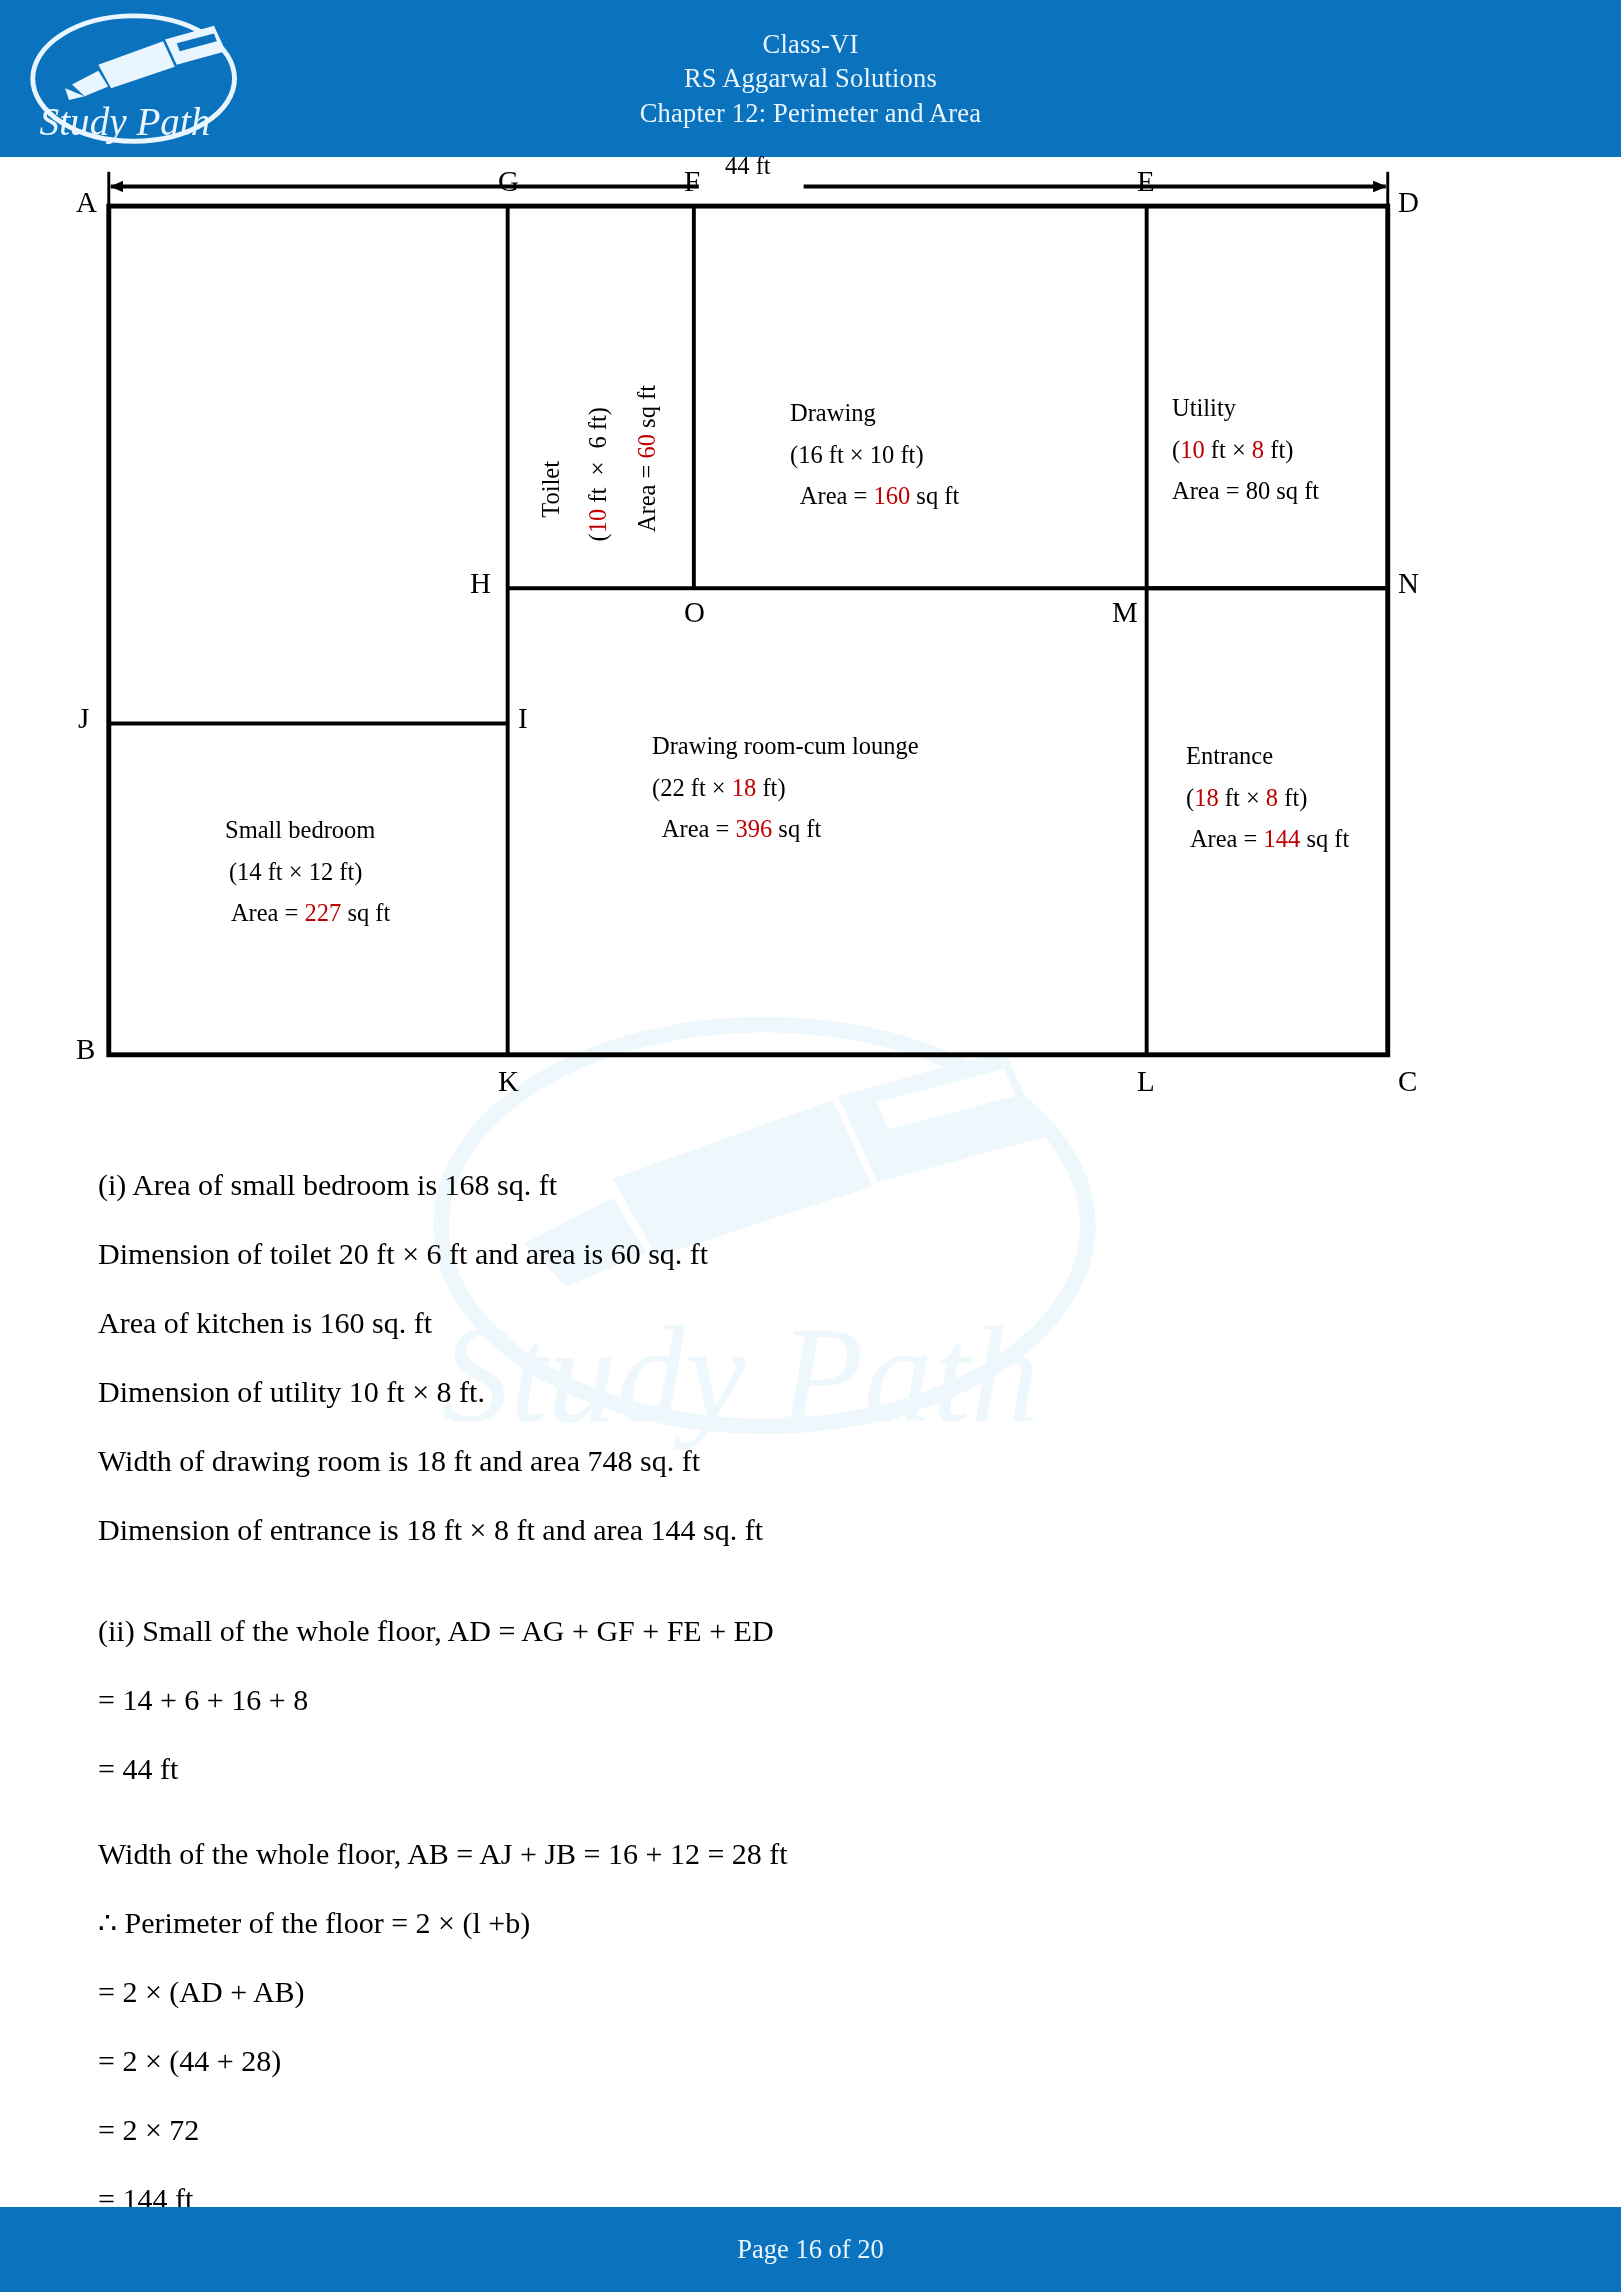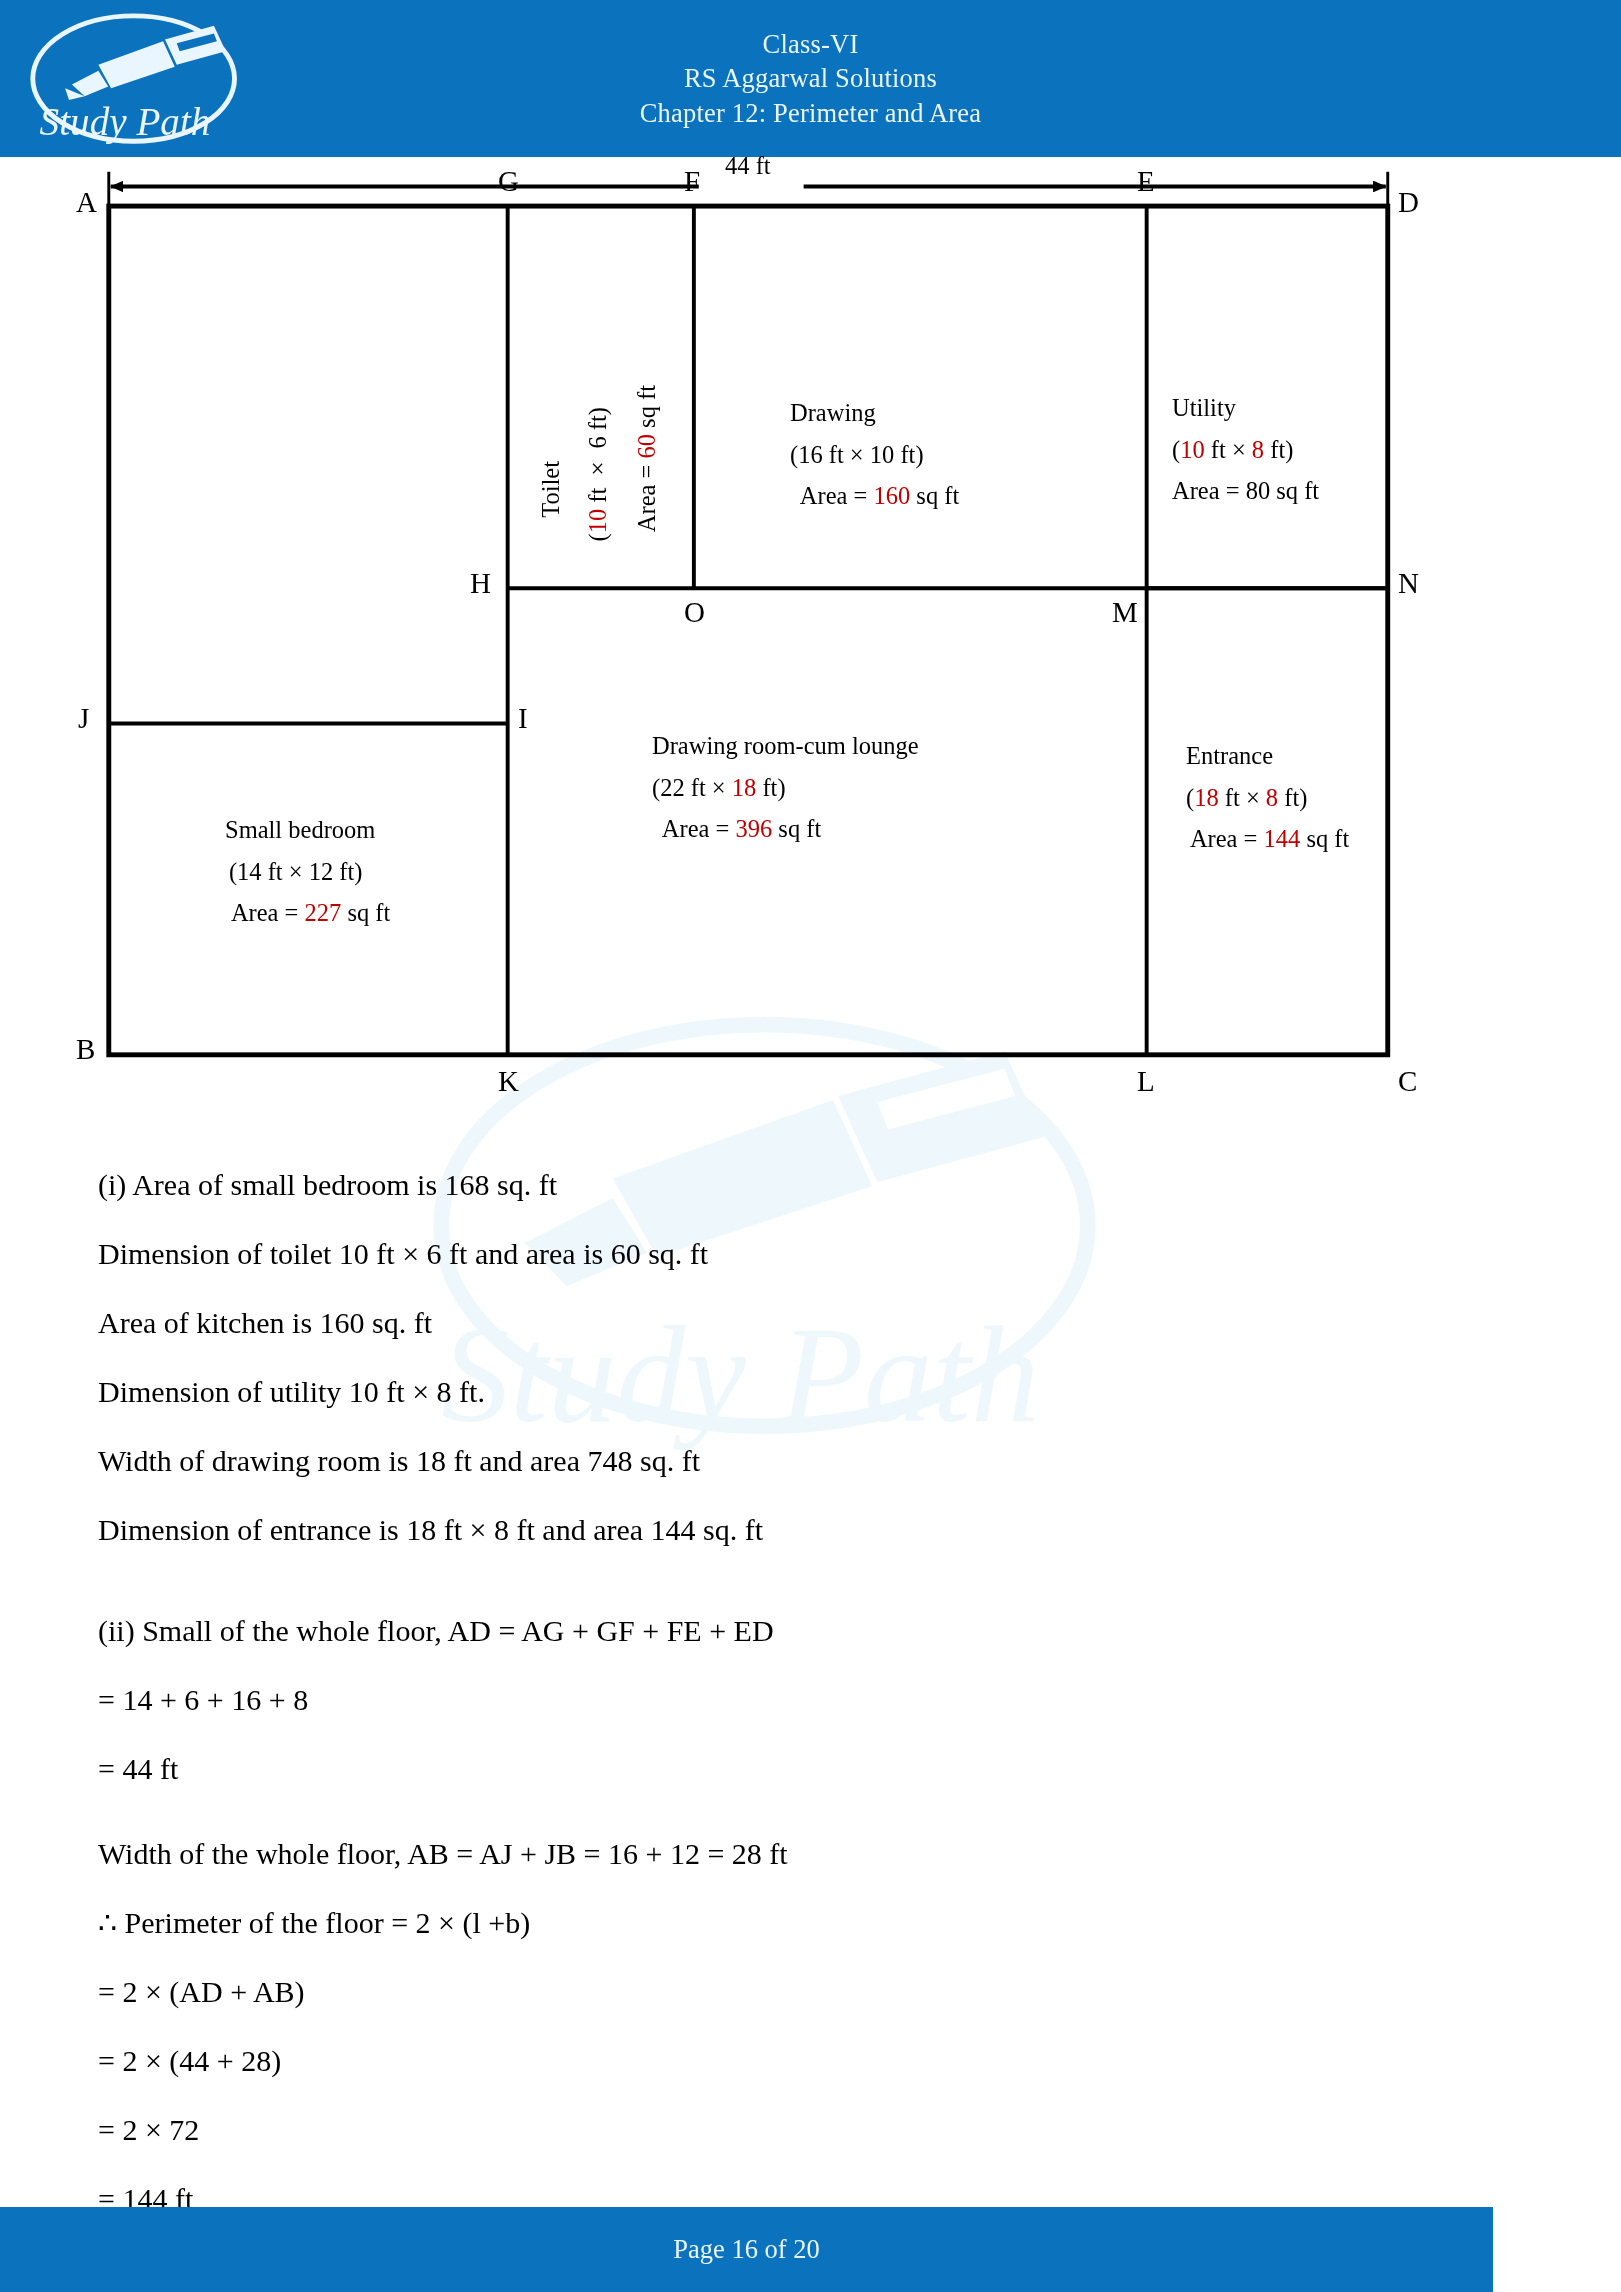--- a/index.html
+++ b/index.html
@@ -103,21 +103,21 @@
     padding: 0 0 0 98px;
     white-space: nowrap;
   }
   .ln.indent { }
   .rom { font-size: 30px; }
 
   
   .footer {
     position: absolute;
     left: 0; top: 2207px;
-    width: 1493px; height: 85px;
+    width: 1621px; height: 85px;
     background: #0b72bd;
     color: #eaf6ff;
     display: flex;
     align-items: center;
     justify-content: center;
     font-size: 26.5px;
     z-index: 5;
   }
 </style>
 </head>
@@ -241,21 +241,21 @@
     <div class="rt" style="padding-left:3.9px;"><span>Area = </span><span class="red">144</span><span> sq ft</span></div>
   </div>
 </div>
 
 <div class="body-text">
 
   <div class="ln" style="margin-top:43px;">
     <span class="rom">(i)</span>
     <span>Area of small bedroom is 168 sq. ft</span>
   </div>
-  <div class="ln" style="margin-top:39px;">Dimension of toilet 10 ft × 6 ft and area is 60 sq. ft</div>
+  <div class="ln" style="margin-top:39px;">Dimension of toilet 20 ft × 6 ft and area is 60 sq. ft</div>
   <div class="ln" style="margin-top:39px;">Area of kitchen is 160 sq. ft</div>
   <div class="ln" style="margin-top:39px;">Dimension of utility 10 ft × 8 ft.</div>
   <div class="ln" style="margin-top:39px;">Width of drawing room is 18 ft and area 748 sq. ft</div>
   <div class="ln" style="margin-top:39px;">Dimension of entrance is 18 ft × 8 ft and area 144 sq. ft</div>
 
   <div class="ln" style="margin-top:71px;">
     <span class="rom">(ii)</span>
     <span>Small of the whole floor, AD = AG + GF + FE + ED</span>
   </div>
   <div class="ln indent" style="margin-top:39px;">= 14 + 6 + 16 + 8</div>

